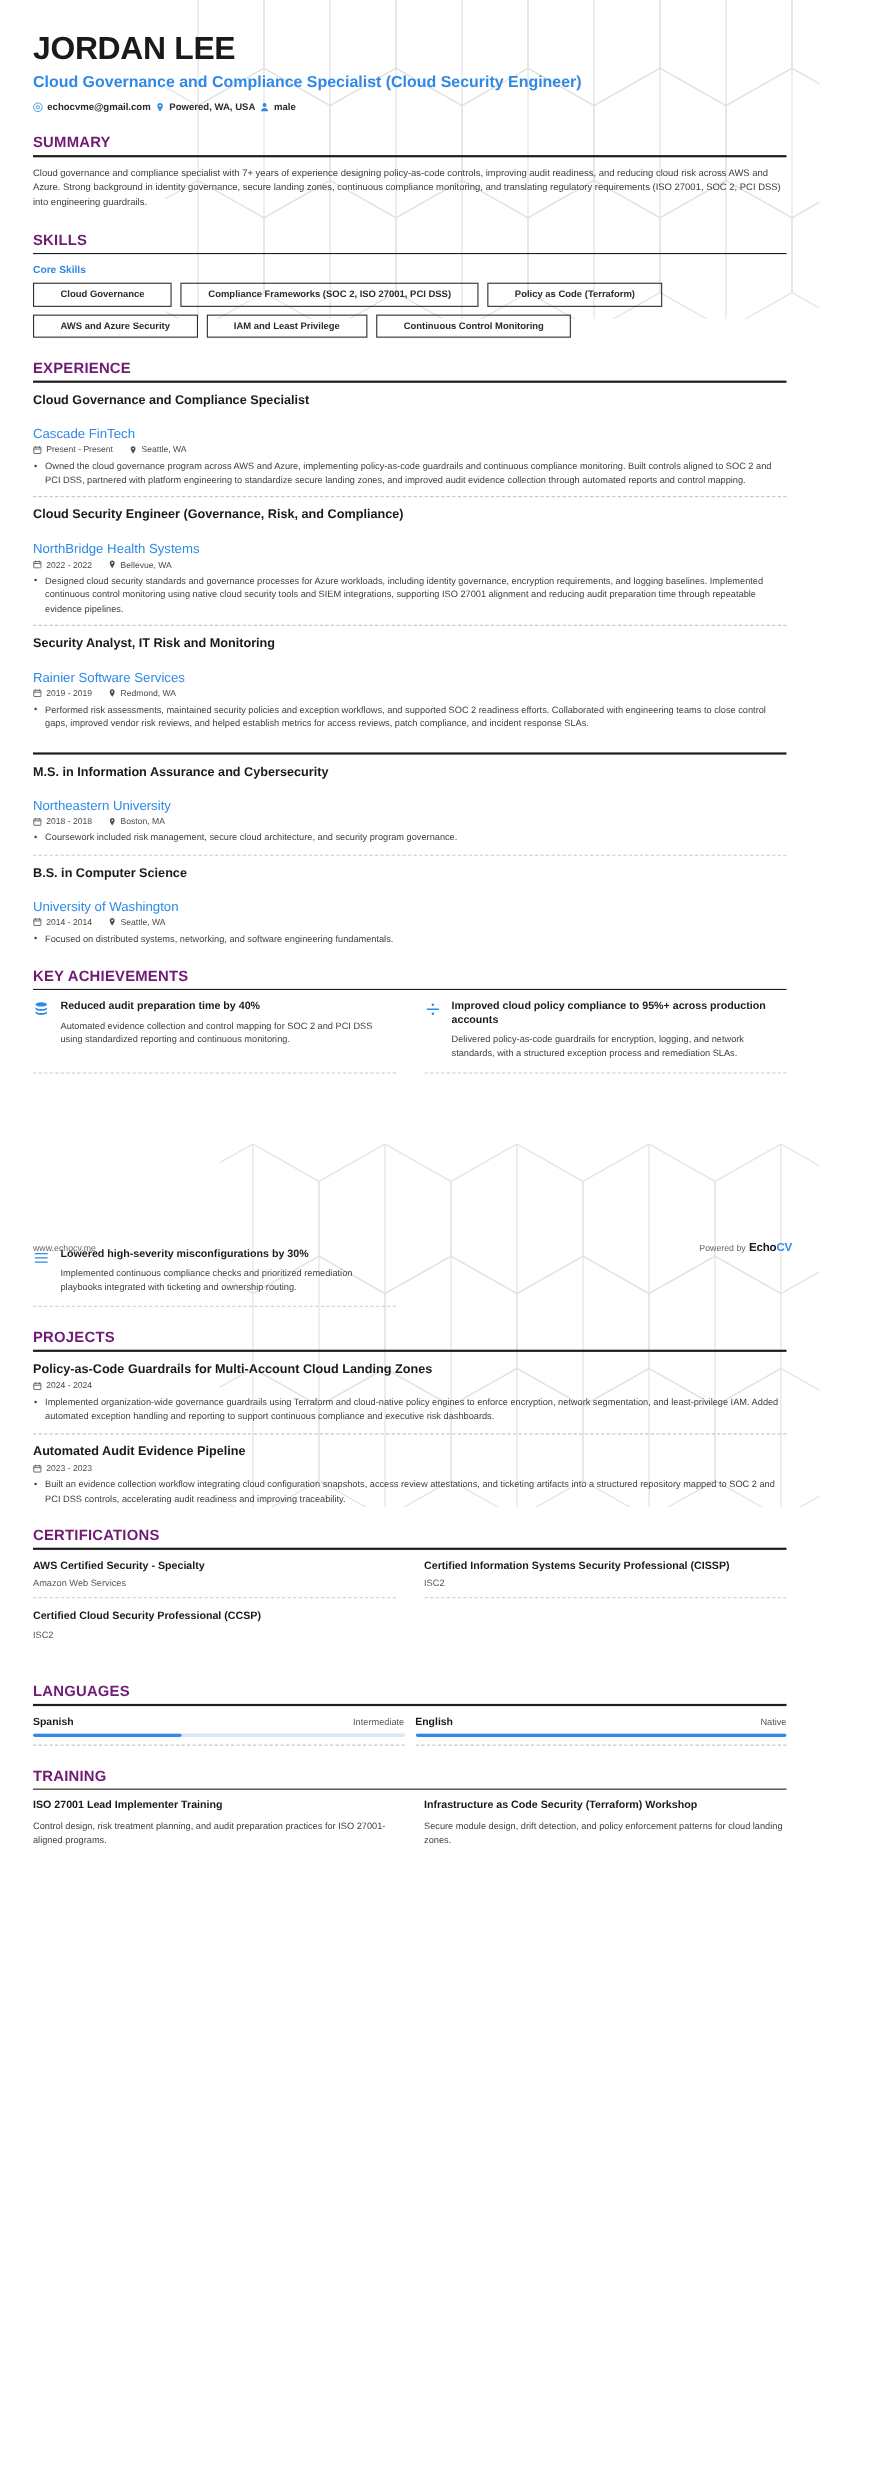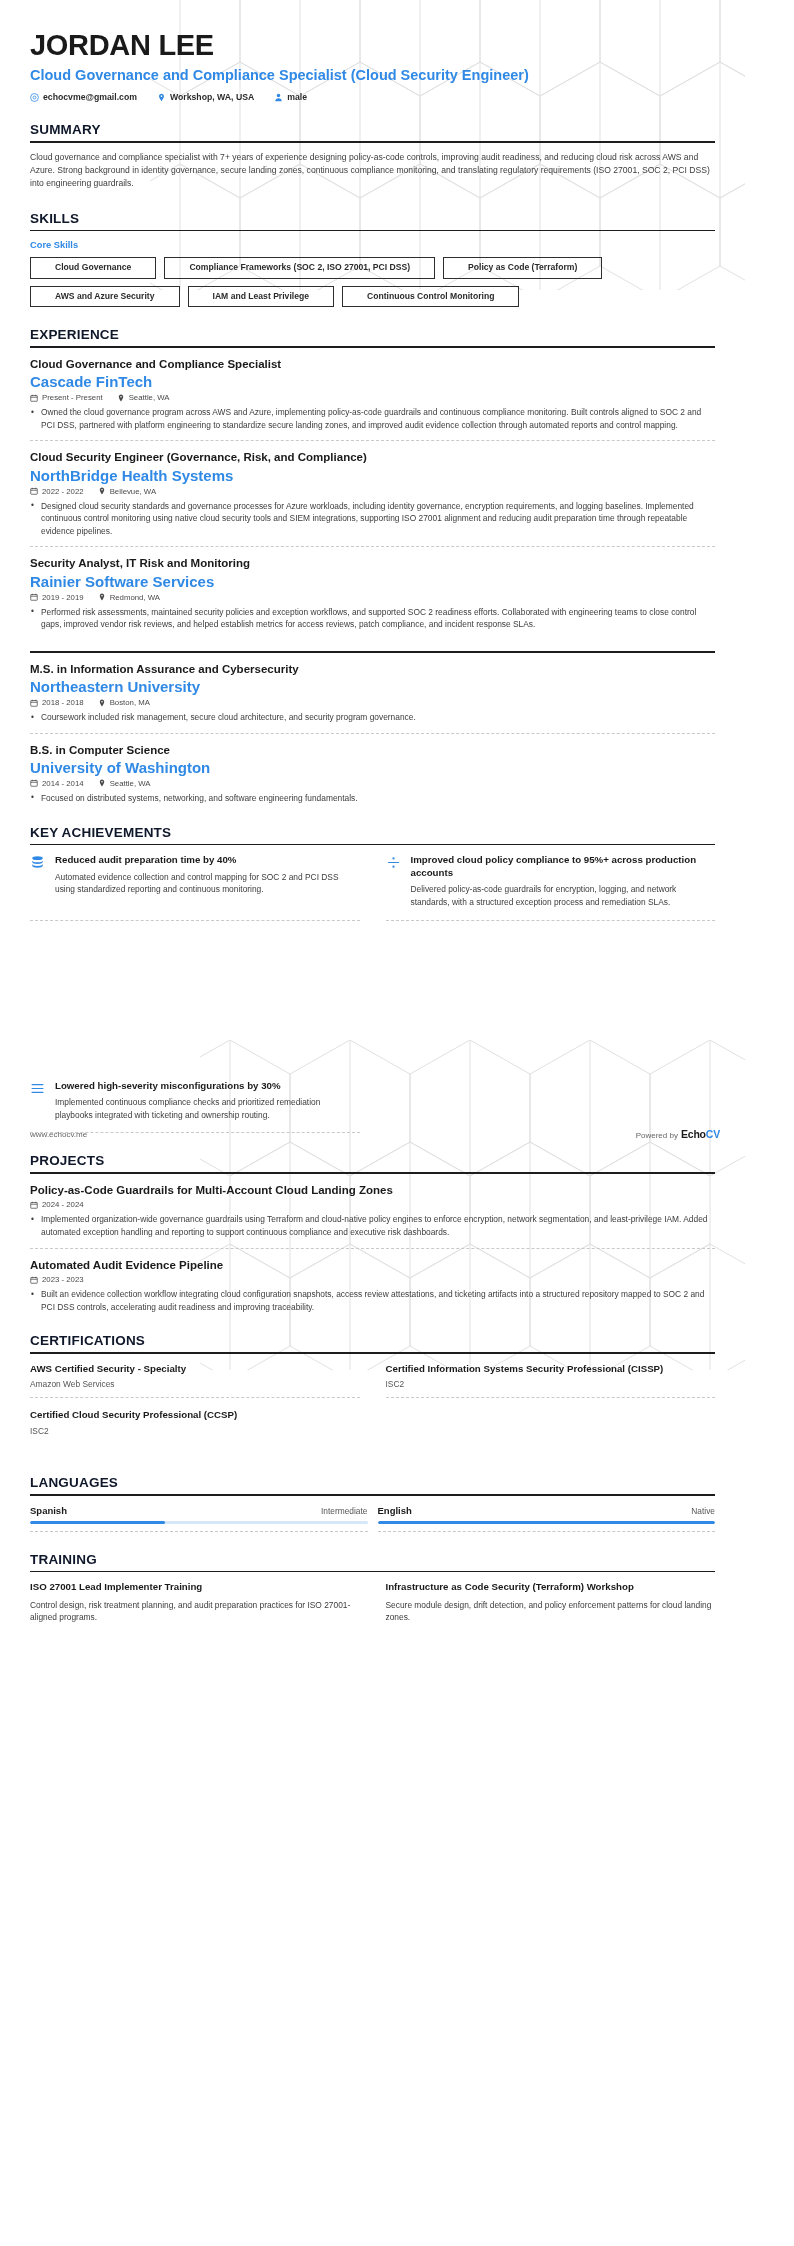--- a/index.html
+++ b/index.html
@@ -49,36 +49,36 @@
     margin-top: 4px;
     font-size: 14.5px;
     font-weight: 700;
     color: #2f89e5;
     line-height: 1.25;
   }
   .contact-row {
     margin-top: 8px;
     display: flex;
     align-items: center;
-    gap: 20px;
+    gap: 4px;
     font-size: 8.7px;
     font-weight: 700;
     color: #2b2b2b;
   }
   .contact-item { display: flex; align-items: center; gap: 4px; }
   .ic { display: inline-flex; width: 9px; height: 9px; color: #2f89e5; flex: 0 0 auto; }
   .ic svg { width: 100%; height: 100%; display: block; }
 
   
   .section { margin-top: 20px; }
   .section-title {
     font-size: 13.5px;
     font-weight: 700;
     letter-spacing: .2px;
-    color: #0f172a;
+    color: #701a75;
     padding-bottom: 4px;
   }
   .rule { height: 1.6px; background: #1d1d1d; width: 100%; }
 
   .body-text {
     font-size: 8.6px;
     line-height: 1.55;
     color: #3c3c3c;
     margin-top: 8px;
   }
@@ -109,23 +109,23 @@
   
   .entry { padding-top: 9px; }
   .entry + .entry { border-top: 1px dashed #c9c9c9; margin-top: 9px; }
   .entry-title {
     font-size: 11.5px;
     font-weight: 700;
     color: #1a1a1a;
     line-height: 1.25;
   }
   .entry-org {
-    margin-top: 2px;
-    font-size: 15px;
-    font-weight: 700;
+    margin-top: 16px;
+    font-size: 12px;
+    font-weight: 400;
     color: #2f89e5;
   }
   .entry-meta {
     margin-top: 3px;
     display: flex;
     align-items: center;
     gap: 14px;
     font-size: 7.8px;
     color: #4a4a4a;
   }
@@ -299,21 +299,21 @@
           </span>
           <span>echocvme@gmail.com</span>
         </span>
         <span class="contact-item">
           <span class="ic">
             <svg viewBox="0 0 16 16">
                 <path d="M8 1.2c-2.5 0-4.4 1.9-4.4 4.3C3.6 9 8 14.8 8 14.8s4.4-5.8 4.4-9.3c0-2.4-1.9-4.3-4.4-4.3z" fill="currentColor"></path>
                 <circle cx="8" cy="5.5" r="1.6" fill="#fff"></circle>
               </svg>
           </span>
-          <span>Workshop, WA, USA</span>
+          <span>Powered, WA, USA</span>
         </span>
         <span class="contact-item">
           <span class="ic">
             <svg viewBox="0 0 16 16">
                 <circle cx="8" cy="4.3" r="3.1" fill="currentColor"></circle>
                 <path d="M2.2 14.6c0-3.2 2.6-5.4 5.8-5.4s5.8 2.2 5.8 5.4z" fill="currentColor"></path>
               </svg>
           </span>
           <span>male</span>
         </span>

